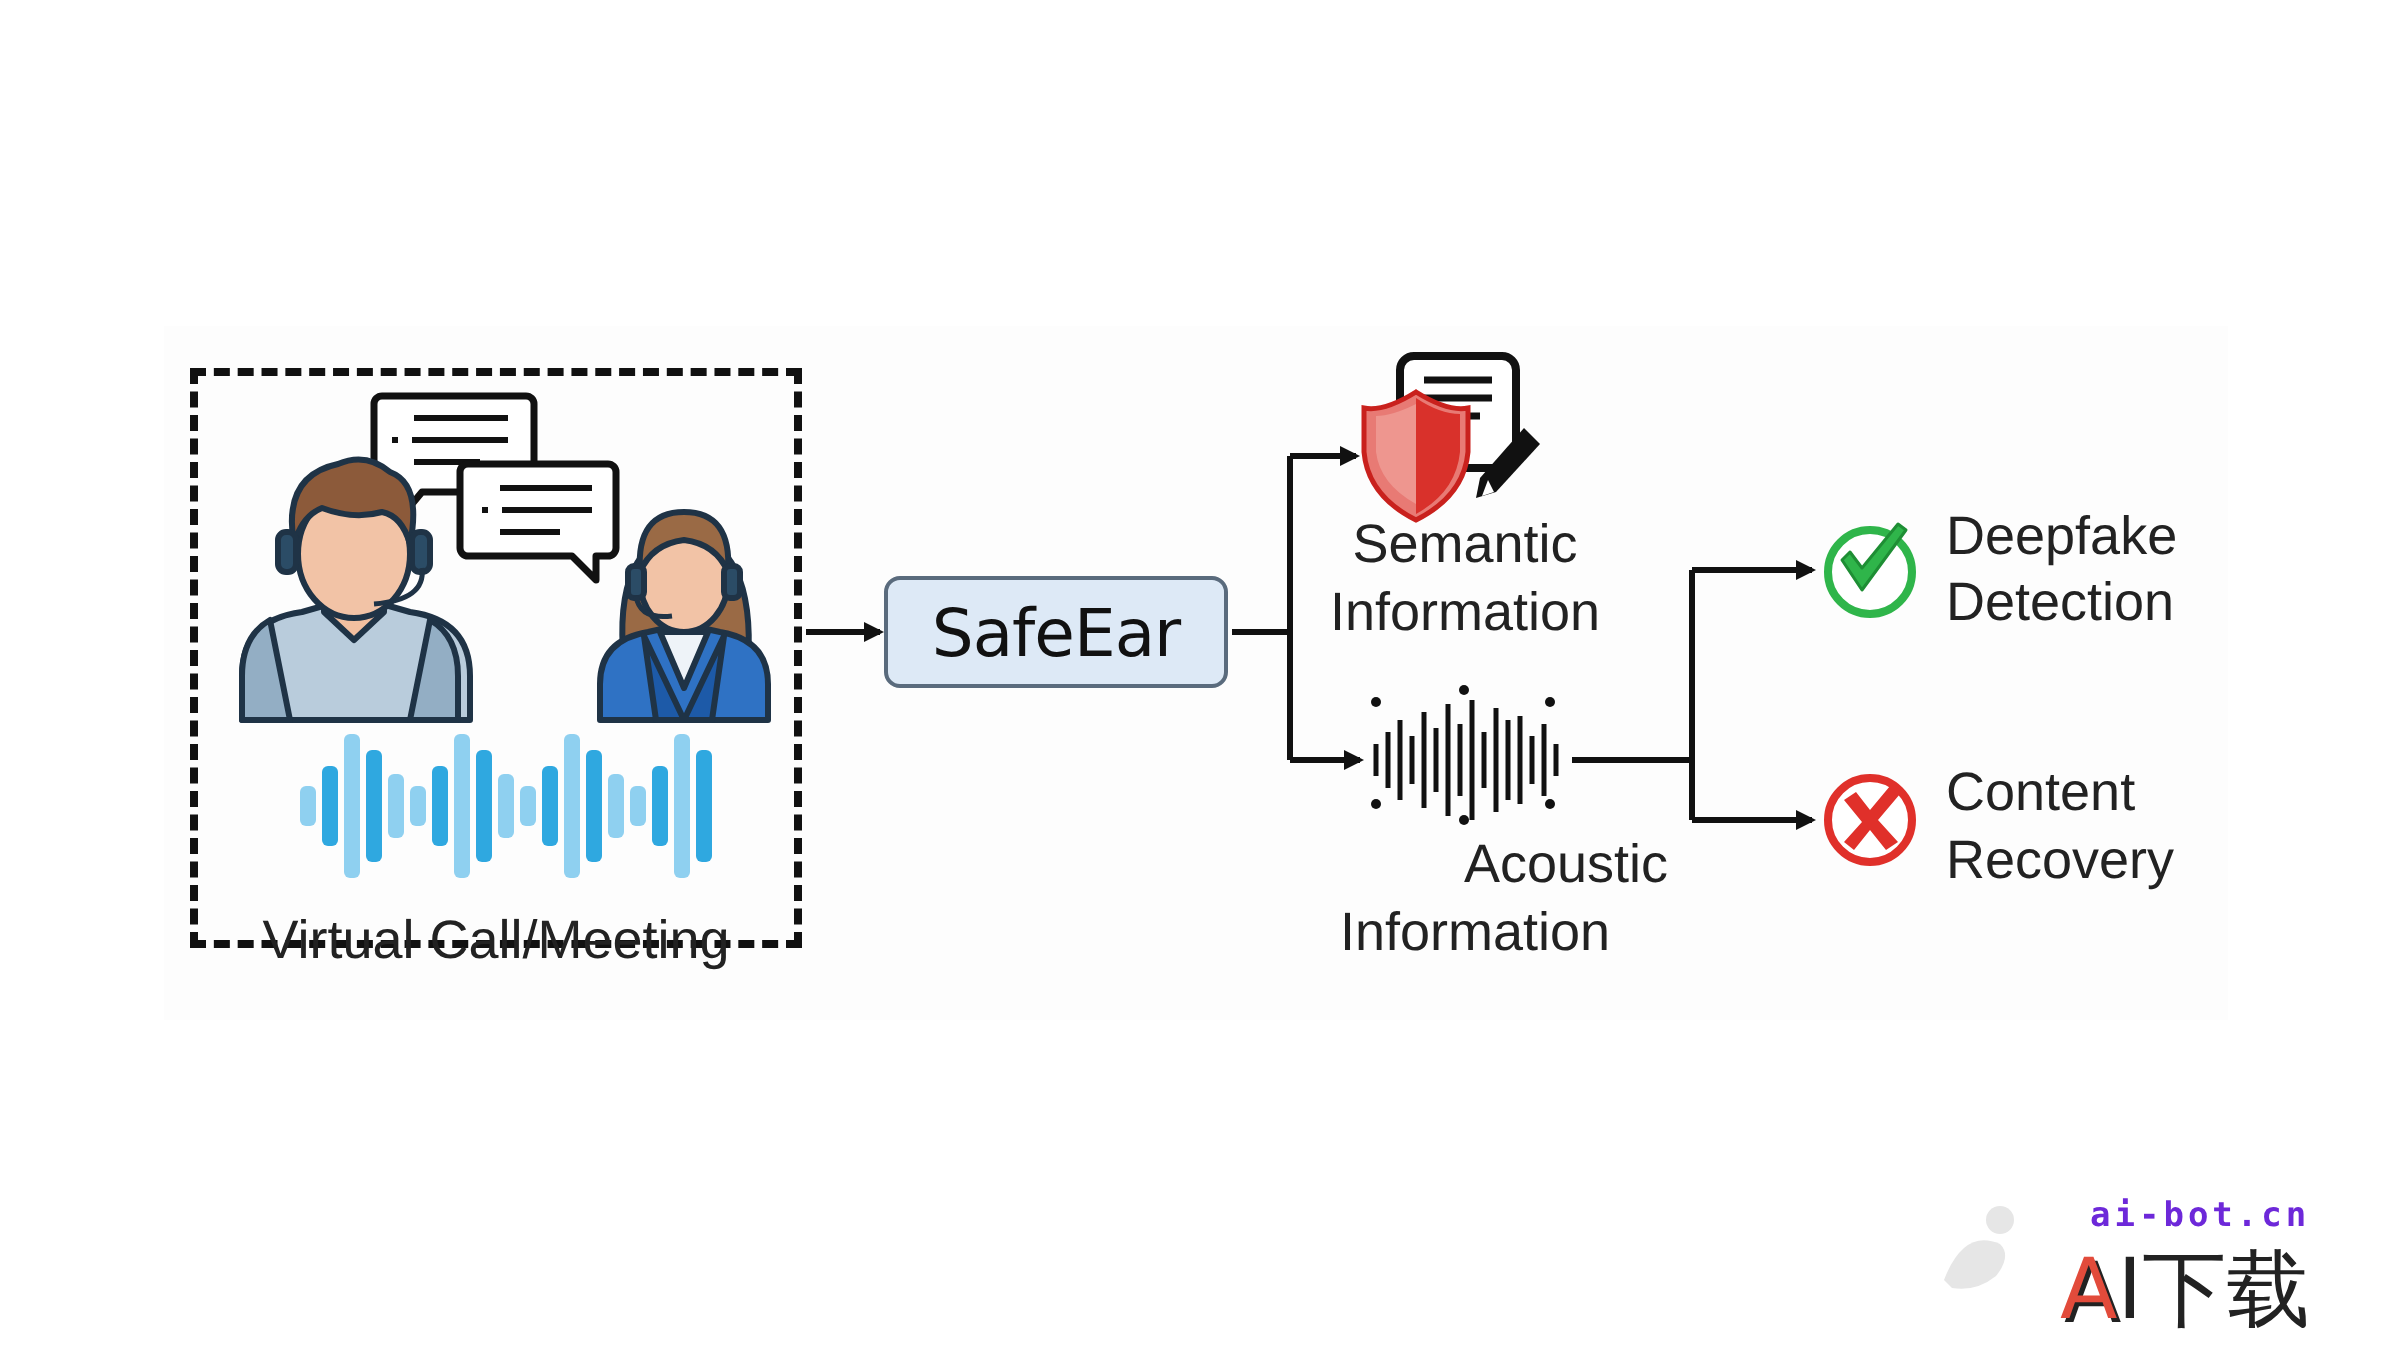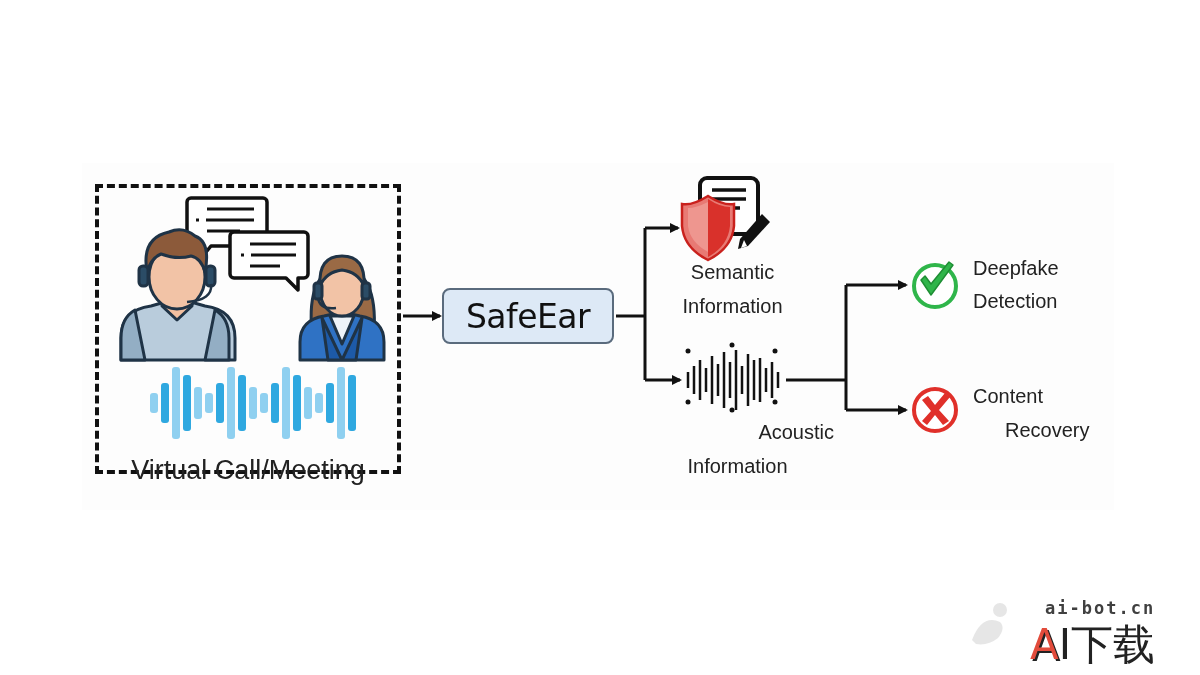--- a/index.html
+++ b/index.html
@@ -1,29 +1,29 @@
 <!DOCTYPE html>
 <html><head>
 <meta charset="utf-8">
 <style>
   html, body { margin:0; padding:0; }
   body { width:1200px; height:675px; background:#ffffff; position:relative; overflow:hidden;
          font-family:"Liberation Sans", sans-serif; }
   .panel { position:absolute; left:82px; top:163px; width:1032px; height:347px; background:#fdfdfd; }
   .abs { position:absolute; }
-  .lbl { position:absolute; color:#222; font-size:20px; line-height:33px; text-align:center; white-space:nowrap; }
+  .lbl { position:absolute; color:#222; font-size:27px; line-height:33px; text-align:center; white-space:nowrap; }
   .lbl-left { text-align:center; }
   #safeear { position:absolute; left:442px; top:288px; width:172px; height:56px; box-sizing:border-box;
              background:#dde9f6; border:2px solid #5a6b7d; border-radius:8px;
              display:flex; align-items:center; justify-content:center;
              font-family:"DejaVu Sans", sans-serif; font-weight:normal; font-size:33px; color:#111; letter-spacing:-0.5px; }
   #call-box { position:absolute; left:95px; top:184px; width:306px; height:290px; box-sizing:border-box;
               border:4px dashed #111; }
   .wm-url { position:absolute; left:1045px; top:598px; font-family:"DejaVu Sans Mono", monospace; font-weight:bold;
-            color:#404040; font-size:17px; letter-spacing:2px; }
+            color:#6d28d9; font-size:17px; letter-spacing:2px; }
   .wm-title { position:absolute; left:1030px; top:620px; font-family:"DejaVu Sans", sans-serif; font-weight:normal;
               font-size:42px; color:#222; line-height:50px; }
   .wm-title .a { color:#e24b3b; text-shadow:2px 2px 0 #222; }
 </style>
 </head>
 <body>
 
 <div class="panel"></div>
 
 <div id="call-box"></div>
@@ -176,16 +176,16 @@
 <div class="lbl" style="left:650px;top:256px;width:165px;">Semantic</div>
 <div class="lbl" style="left:650px;top:290px;width:165px;">Information</div>
 
 <div class="lbl" style="left:669px;top:416px;width:165px;text-align:right;">Acoustic</div>
 <div class="lbl" style="left:655px;top:450px;width:165px;">Information</div>
 
 <div class="lbl lbl-left" style="left:973px;top:252px;">Deepfake</div>
 <div class="lbl lbl-left" style="left:973px;top:285px;">Detection</div>
 
 <div class="lbl lbl-left" style="left:973px;top:380px;">Content</div>
-<div class="lbl lbl-left" style="left:973px;top:414px;margin-left:32px;">Recovery</div>
+<div class="lbl lbl-left" style="left:973px;top:414px;">Recovery</div>
 
 <div class="wm-url">ai-bot.cn</div>
 <div class="wm-title"><span class="a">A</span><span>I下载</span></div>
 
 </body></html>

